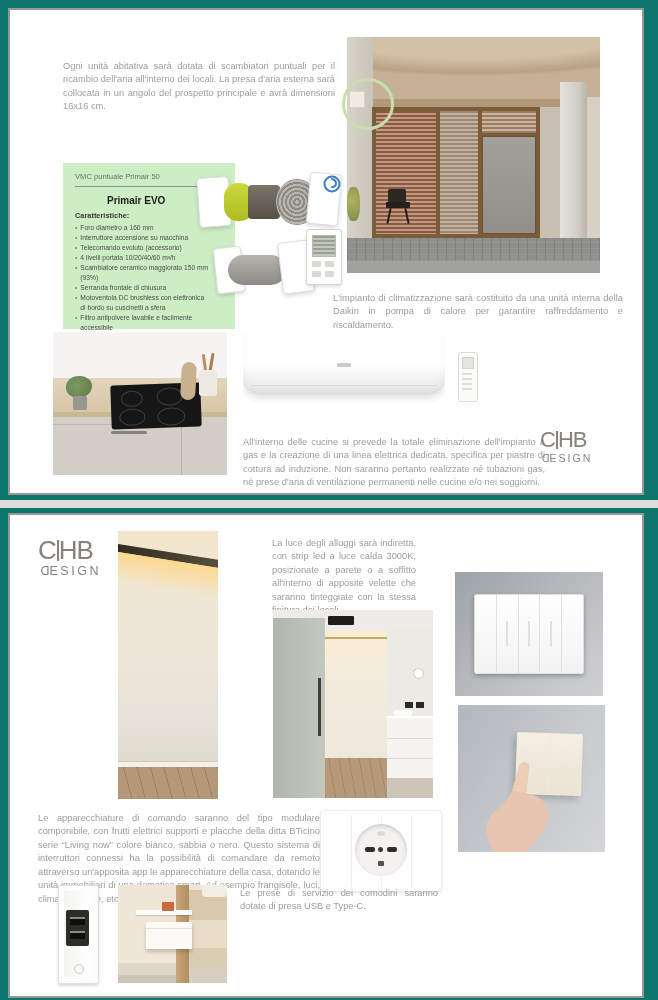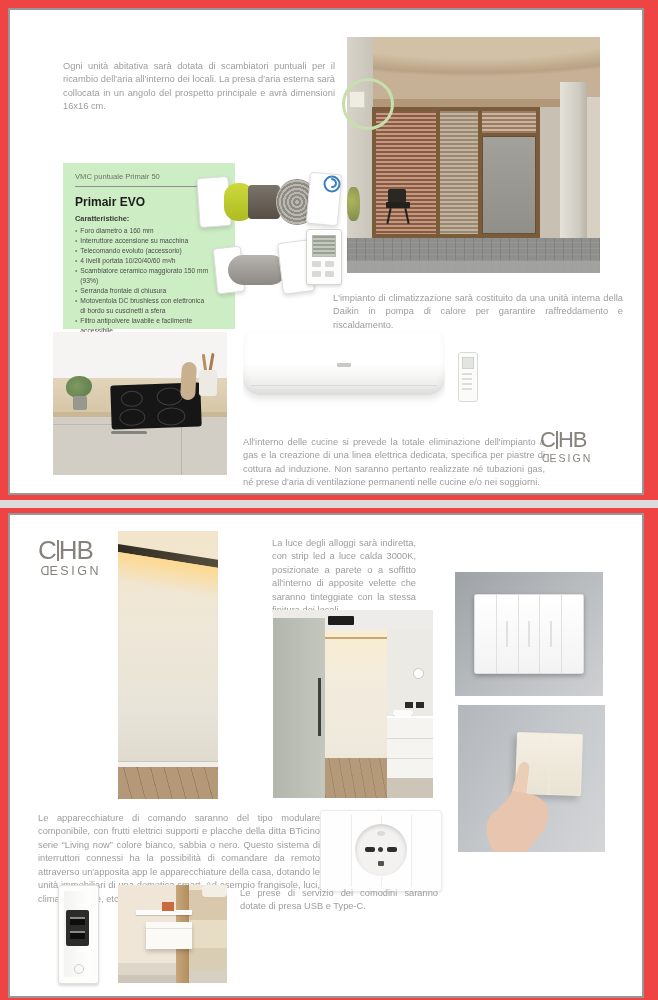--- a/index.html
+++ b/index.html
@@ -1,36 +1,36 @@
 <!DOCTYPE html>
 <html><head>
 <meta charset="utf-8">
 <style>
   html,body{margin:0;padding:0;background:#ffffff;}
-  #root{position:relative;width:658px;height:1000px;background:#ef4444;overflow:hidden;
+  #root{position:relative;width:658px;height:1000px;background:#0f766e;overflow:hidden;
         font-family:"Liberation Sans",sans-serif;}
   .page{position:absolute;left:8px;width:632px;background:#fff;border:2px solid #979797;}
   #page1{top:8px;height:483px;}
   #page2{top:513px;height:481px;}
   .page-sep{position:absolute;left:0;top:500px;width:658px;height:8px;background:#dcdcdc;}
   .para{position:absolute;font-size:9.3px;line-height:1.45;color:#9d9d9d;text-align:justify;}
   
   .logo{position:absolute;color:#87837c;line-height:1;}
   .logo .l1{font-size:26px;letter-spacing:-1px;}
   .logo .l2{font-size:12.5px;letter-spacing:2.5px;margin-top:2px;}
   .logo.small .l1{font-size:22px;}
   .logo.small .l2{font-size:10.5px;letter-spacing:2px;}
   .fc-cbar{position:relative;display:inline-block;padding-right:3px;}
   .fc-cbar::after{content:"";position:absolute;right:0;top:10%;bottom:8%;width:2px;background:currentColor;}
   .fc-flip{display:inline-block;transform:scaleX(-1);}
   
   .green-box{position:absolute;left:53px;top:153px;width:172px;height:166px;background:#cdedc4;
              padding:9px 10px 8px 12px;box-sizing:border-box;}
   .gb-header{font-size:7.6px;color:#6f6f6f;padding-bottom:5px;border-bottom:1px solid #8f8f8f;margin-bottom:8px;}
-  .gb-title{font-size:12px;font-weight:bold;color:#1c1c1a;margin-bottom:5px;}
+  .gb-title{font-size:10px;font-weight:bold;color:#1c1c1a;margin-bottom:5px;margin-left:32px;}
   .gb-sub{font-size:7.4px;font-weight:bold;color:#3a3a38;margin-bottom:3px;}
   .feat{display:flex;font-size:6.7px;color:#4c4c4a;line-height:1.5;}
   .feat .dot{color:#5f9a52;margin-right:3px;font-size:6.7px;}
   
   .photo{position:absolute;overflow:hidden;}
   .abs{position:absolute;}
   
   #entrance{left:337px;top:27px;width:253px;height:236px;background:#c9b69c;}
   .ent-arch{left:0;top:0;width:253px;height:70px;
     background:radial-gradient(140% 120% at 50% -35%, #d2c1a6 55%, #b9a184 72%, #c6b196 76%);}

